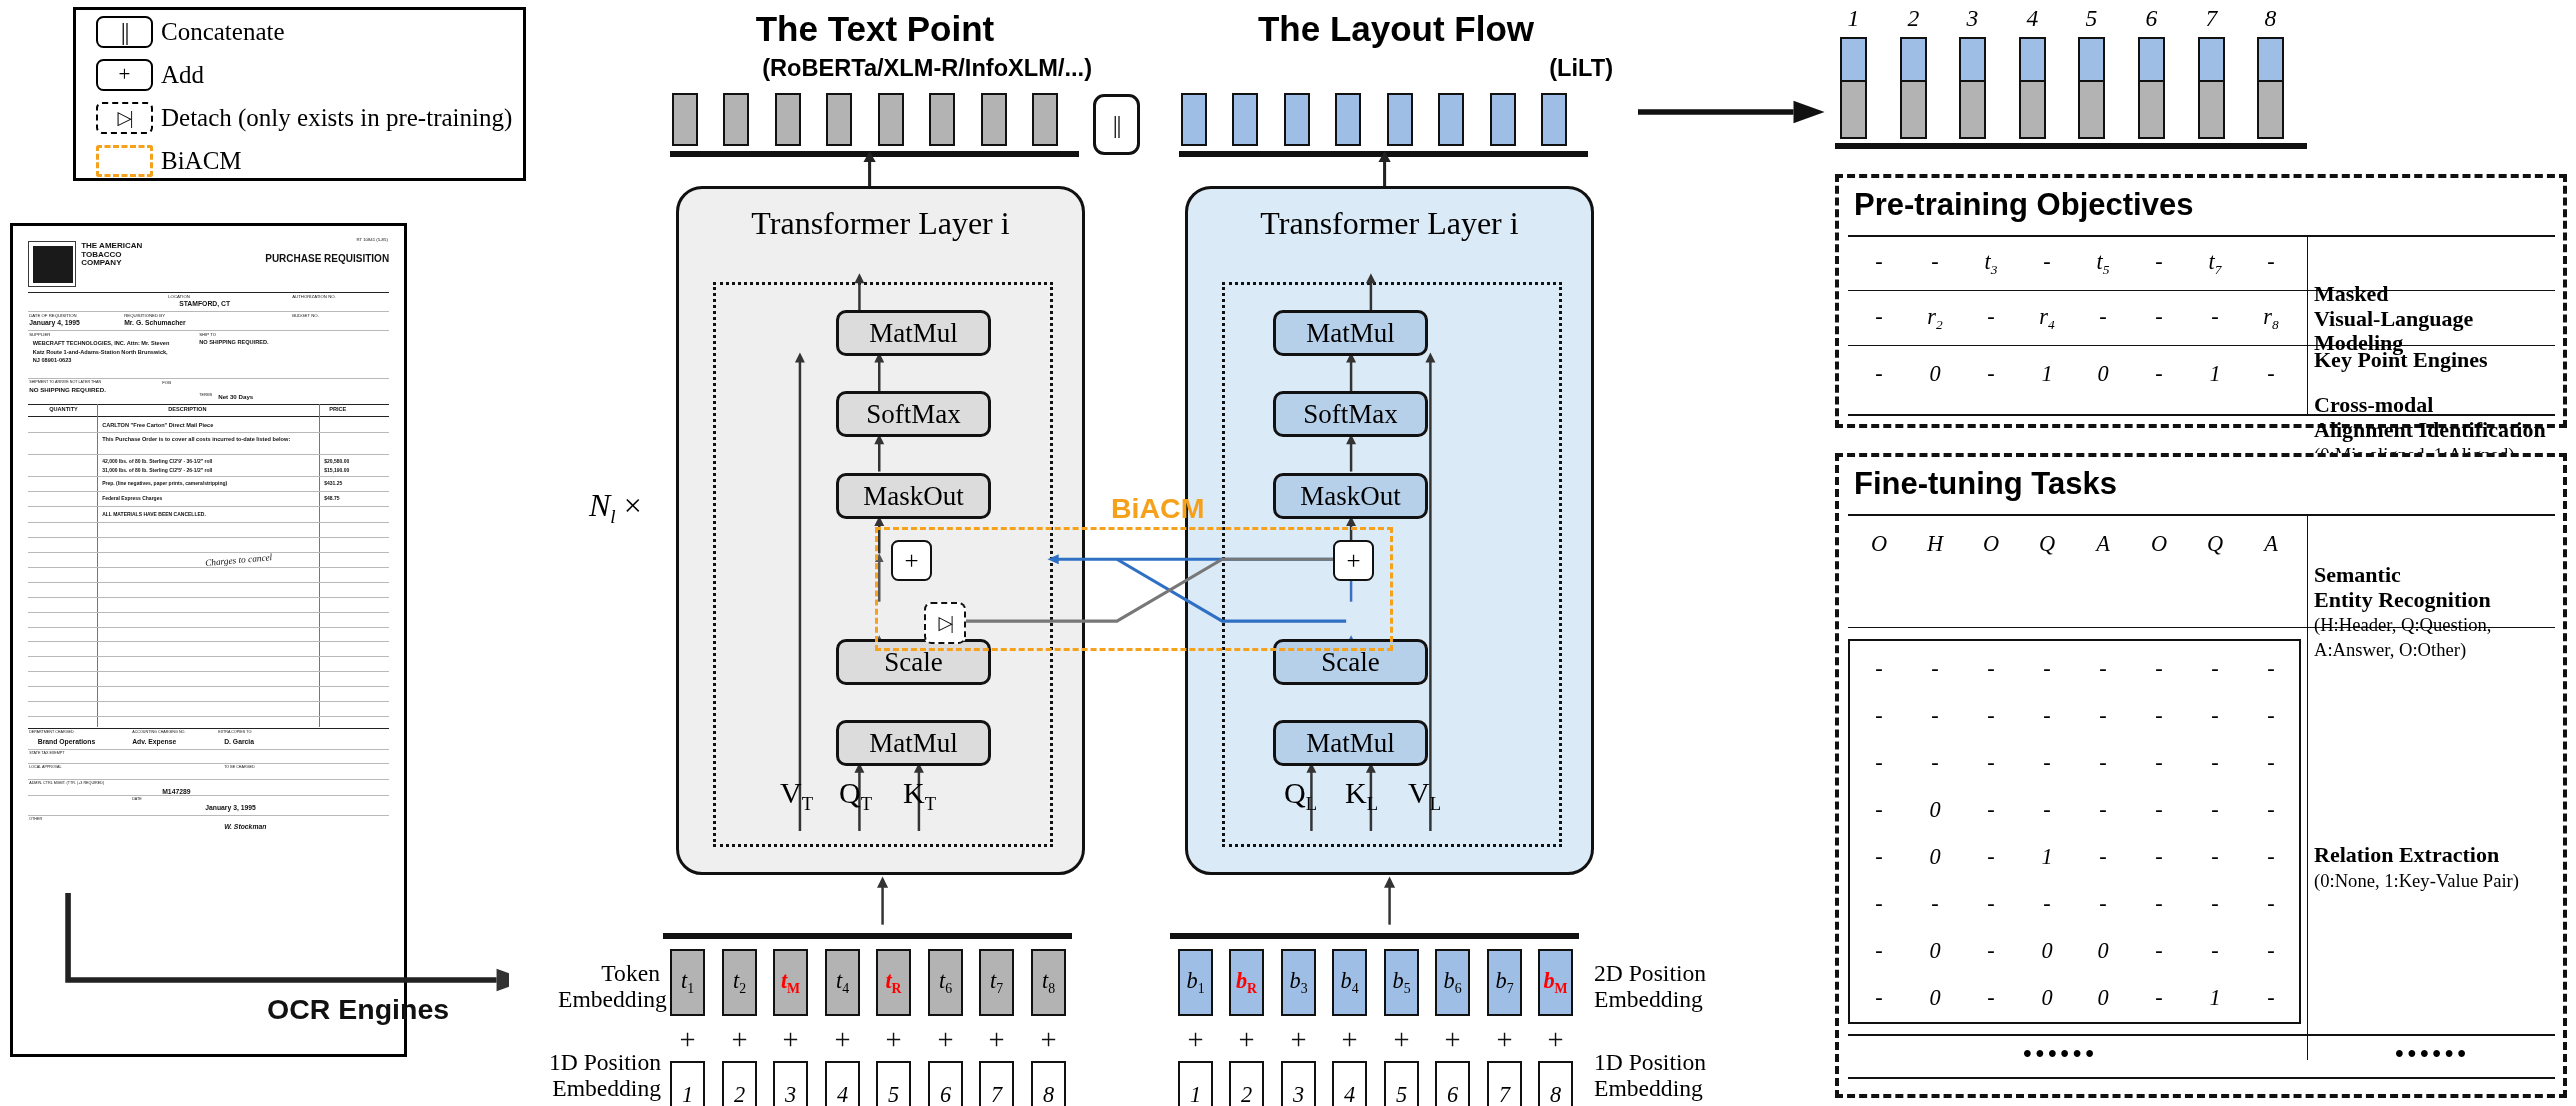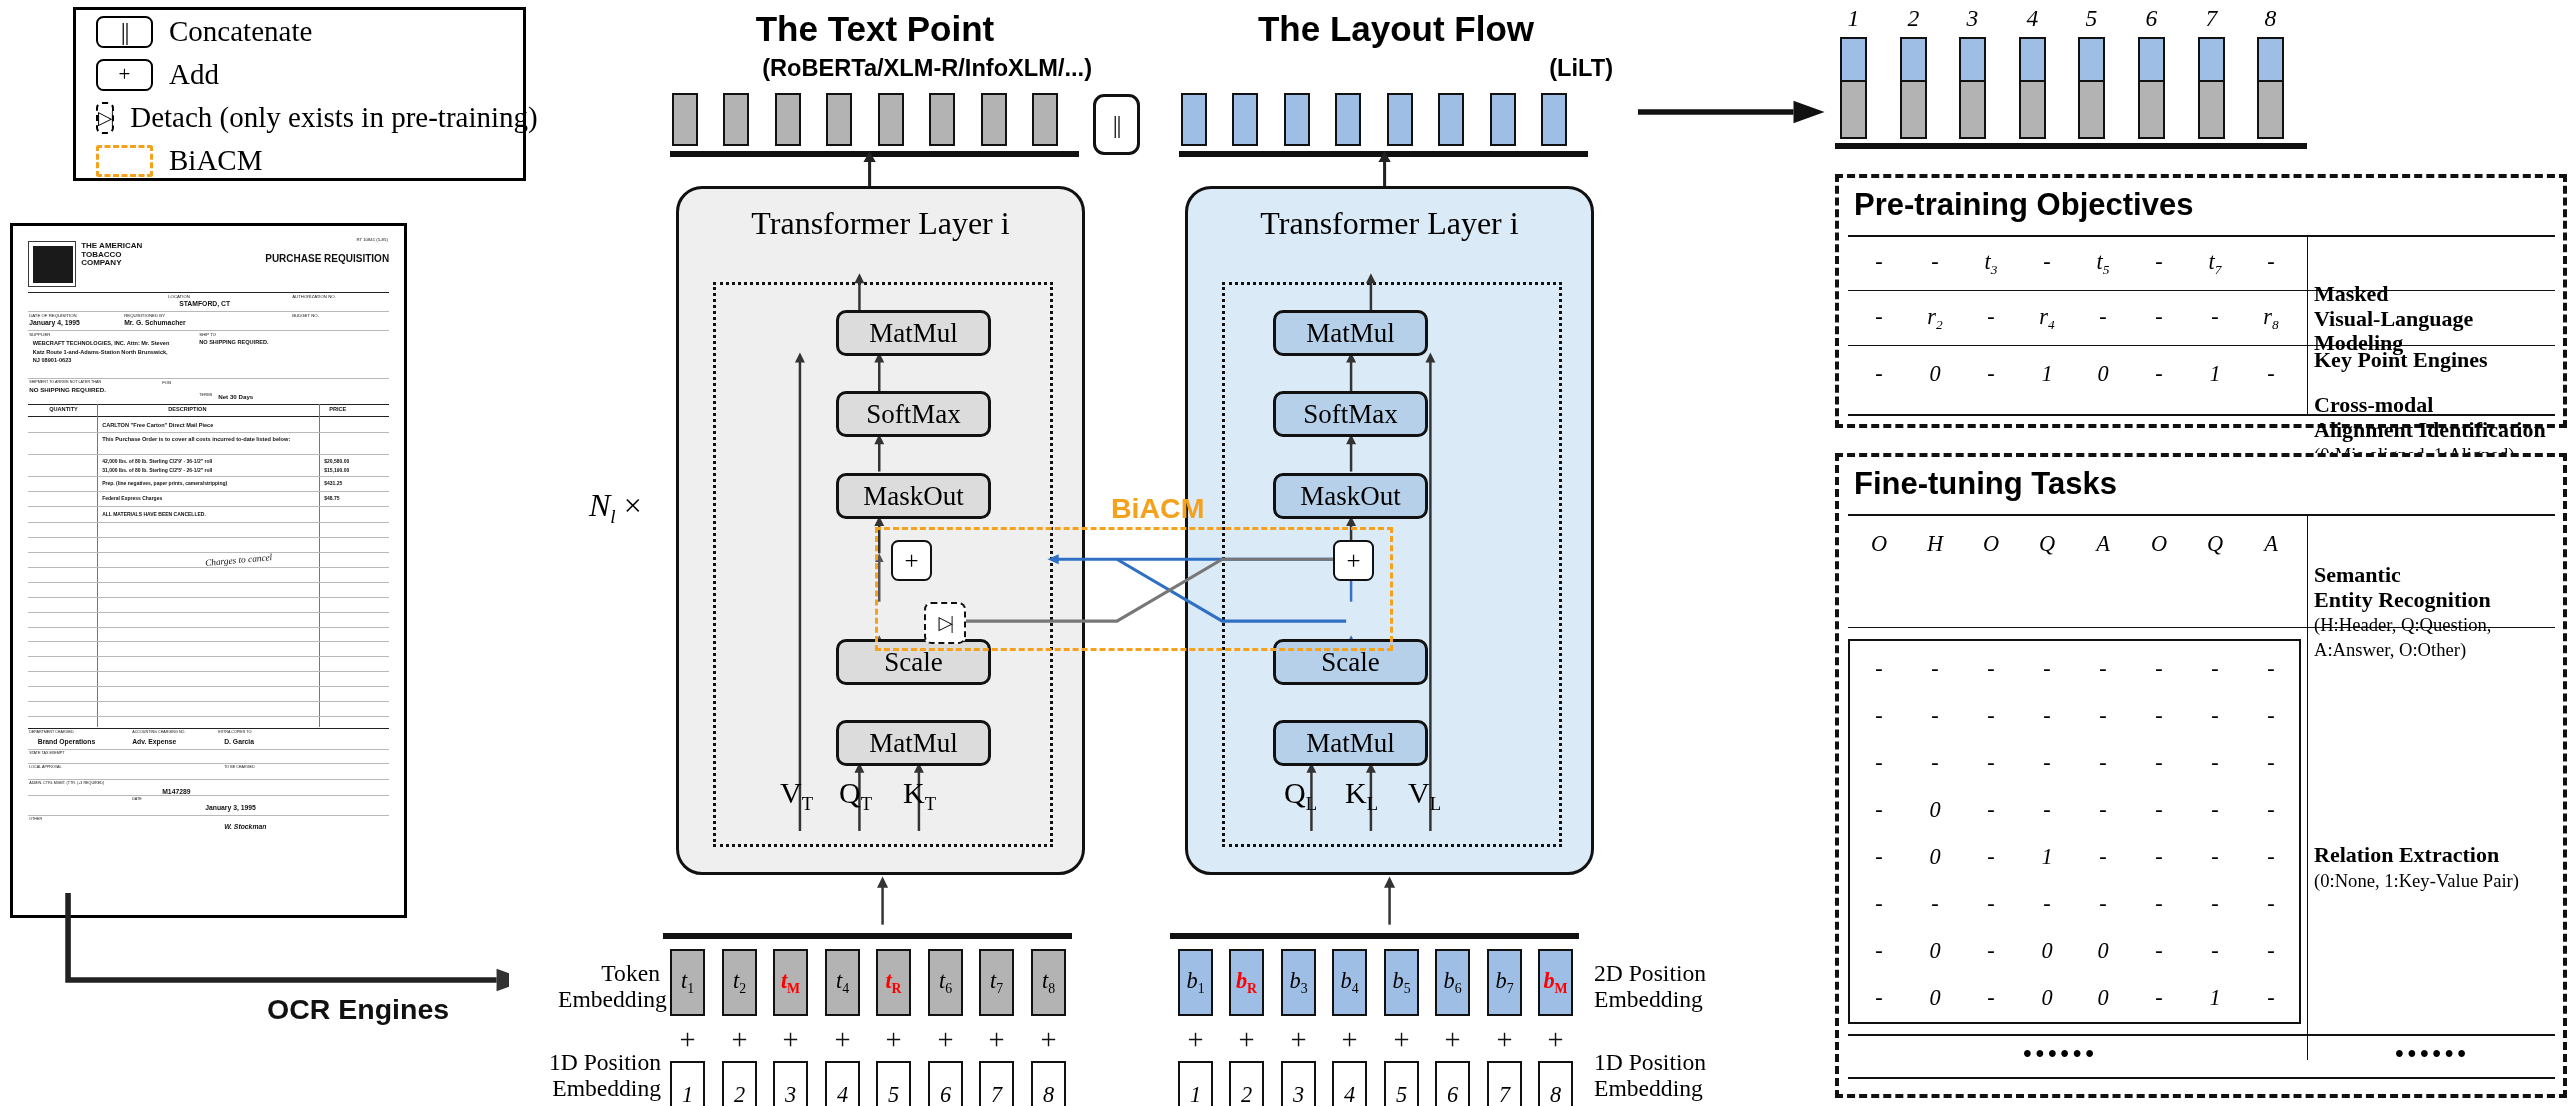--- a/index.html
+++ b/index.html
@@ -5,26 +5,26 @@
   html,body{margin:0;padding:0;background:#fff;}
   body{width:2576px;height:1107px;position:relative;font-family:"Liberation Serif",serif;overflow:hidden;}
   .abs{position:absolute;}
 
   
   #legend{left:73px;top:7.4px;width:453px;height:174px;border:3.1px solid #000;background:#fff;box-sizing:border-box;}
   .leg-row{display:flex;align-items:center;height:43px;padding-left:20px;}
   .leg-box{width:57px;height:32px;border:2.5px solid #000;border-radius:7.4px;display:flex;align-items:center;justify-content:center;font-size:21px;box-sizing:border-box;background:#fff;}
   .leg-box.dashed{border:2.5px dashed #000;border-radius:6.2px;}
   .leg-box.orange{border:3.1px dashed #F5A11B;border-radius:2.5px;}
-  .leg-lbl{margin-left:16px;font-size:29px;color:#000;white-space:nowrap;}
+  .leg-lbl{margin-left:8px;font-size:25px;color:#000;white-space:nowrap;}
   .glyph-concat{font-size:25px;letter-spacing:-1.2px;}
   .glyph-play{font-size:18.6px;letter-spacing:-1.9px;}
 
   
-  #docimg{left:10px;top:223px;width:397px;height:695px;border:3.7px solid #000;background:#fff;box-sizing:border-box;overflow:hidden;}
+  #docimg{left:10px;top:223px;width:397px;height:834px;border:3.7px solid #000;background:#fff;box-sizing:border-box;overflow:hidden;}
   .doc-inner{position:absolute;inset:6.2px;background:#fff;}
   .dl{position:absolute;background:#b9b9b9;height:0.6px;left:8.7px;right:8.7px;}
   .dbox{position:absolute;border:0.6px solid #3a3a3a;box-sizing:border-box;}
   .dtxt{position:absolute;font-family:"Liberation Sans",sans-serif;color:#111;font-weight:bold;}
   .dtxt.reg{font-weight:normal;}
   .logo-sq{position:absolute;background:#1a1a1a;}
 
   
   #ocr-label{left:267px;top:993px;font-family:"Liberation Sans",sans-serif;font-weight:bold;font-size:28.5px;color:#111;}
 

